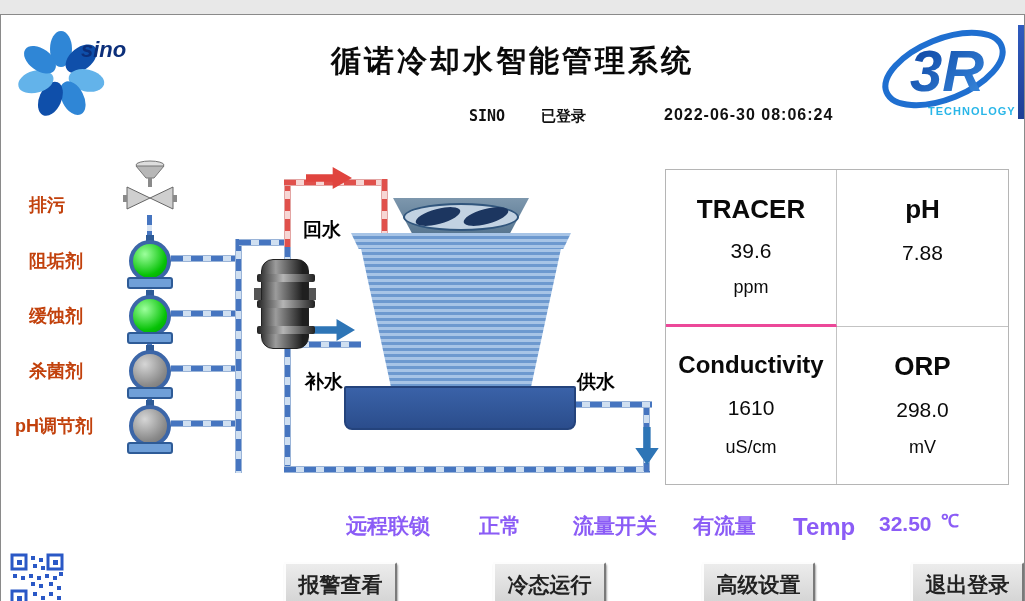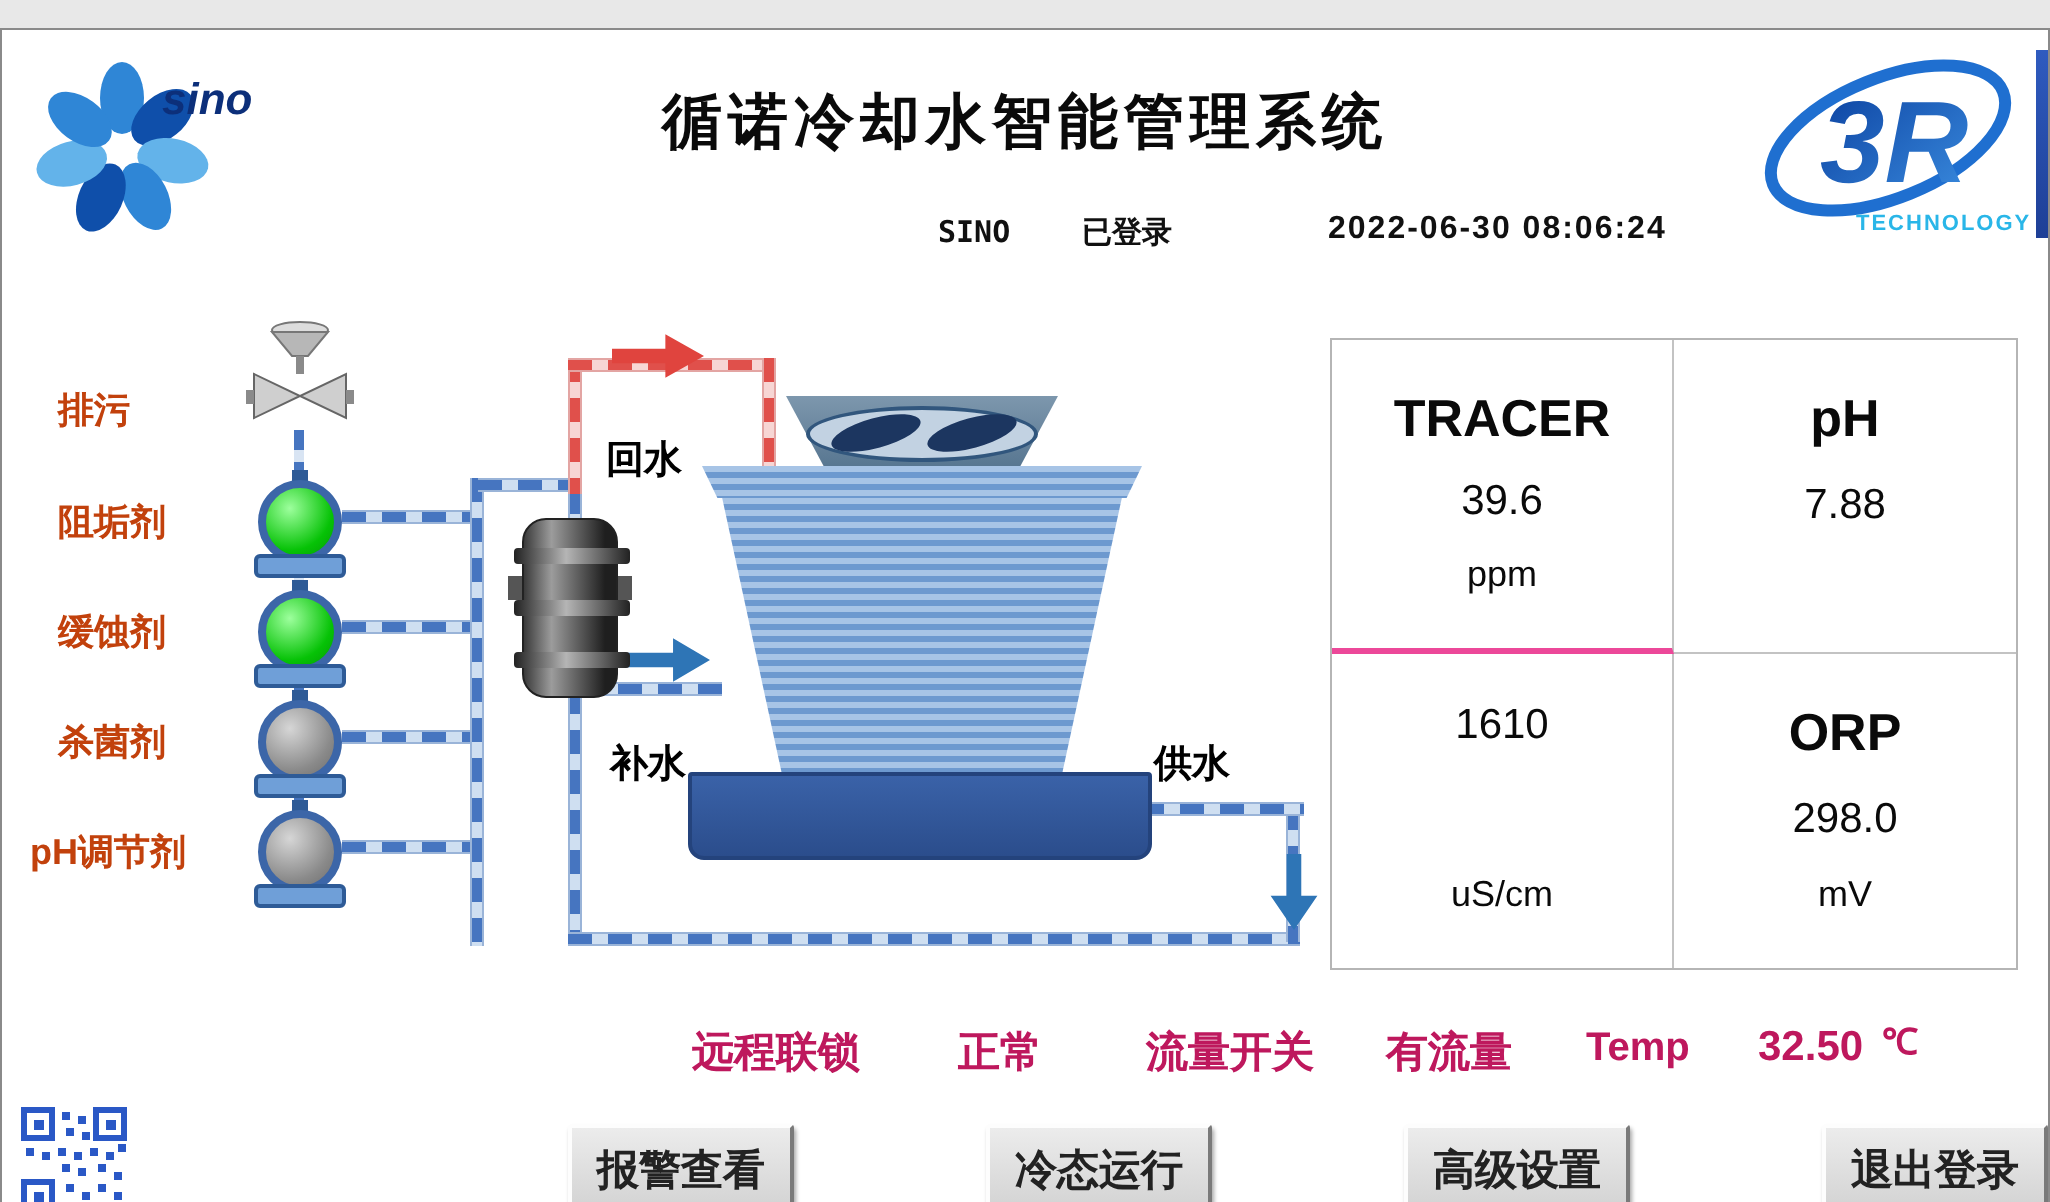--- a/index.html
+++ b/index.html
@@ -72,21 +72,21 @@
             padding:24px 4px 26px 4px; }
   .metric:nth-child(1){ border-right:1px solid #c3c3c3; border-bottom:3px solid #ec4899; }
   .metric:nth-child(2){ border-bottom:1px solid #c3c3c3; }
   .metric:nth-child(3){ border-right:1px solid #c3c3c3; }
   .metric-name { font-size:26px; font-weight:600; color:#0a0a0a; }
   .metric-name.small { font-size:24px; }
   .metric-value { font-size:21px; color:#0a0a0a; }
   .metric-unit { font-size:18px; color:#0a0a0a; min-height:20px; }
 
   
-  .status { font-size:21px; font-weight:700; color:#be185d; white-space:nowrap; }
+  .status { font-size:21px; font-weight:700; color:#8b5cf6; white-space:nowrap; }
 
   
   .btn-row { left:283px; top:547px; width:740px; height:46px; display:flex; justify-content:space-between; }
   .hmi-btn { width:113px; height:46px; font-family:"Liberation Sans",sans-serif; font-size:21px;
              font-weight:700; color:#222; background:linear-gradient(#ececec,#d2d2d2);
              border:2px solid; border-color:#fdfdfd #7a7a7a #7a7a7a #fdfdfd; border-radius:2px;
              box-shadow:1px 2px 2px rgba(0,0,0,0.35); cursor:pointer; }
 </style>
 </head>
 <body>
@@ -212,35 +212,36 @@
       <div class="metric-name">TRACER</div>
       <div class="metric-value">39.6</div>
       <div class="metric-unit">ppm</div>
     </div>
     <div class="metric">
       <div class="metric-name">pH</div>
       <div class="metric-value">7.88</div>
       <div class="metric-unit"></div>
     </div>
     <div class="metric">
+      <div class="metric-name small">Conductivity</div>
       <div class="metric-value">1610</div>
       <div class="metric-unit">uS/cm</div>
     </div>
     <div class="metric">
       <div class="metric-name">ORP</div>
       <div class="metric-value">298.0</div>
       <div class="metric-unit">mV</div>
     </div>
   </div>
 
   <div class="abs status" style="left:345px;top:497px">远程联锁</div>
   <div class="abs status" style="left:478px;top:497px">正常</div>
   <div class="abs status" style="left:572px;top:497px">流量开关</div>
   <div class="abs status" style="left:692px;top:497px">有流量</div>
-  <div class="abs status" style="left:792px;top:498px;font-size:20px">Temp</div>
+  <div class="abs status" style="left:792px;top:498px;font-size:24px">Temp</div>
   <div class="abs status" style="left:878px;top:497px">32.50</div>
   <div class="abs status" style="left:940px;top:493px;font-size:18px">℃</div>
 
   <div class="abs btn-row">
     <button class="hmi-btn">报警查看</button>
     <button class="hmi-btn">冷态运行</button>
     <button class="hmi-btn">高级设置</button>
     <button class="hmi-btn">退出登录</button>
   </div>
 

